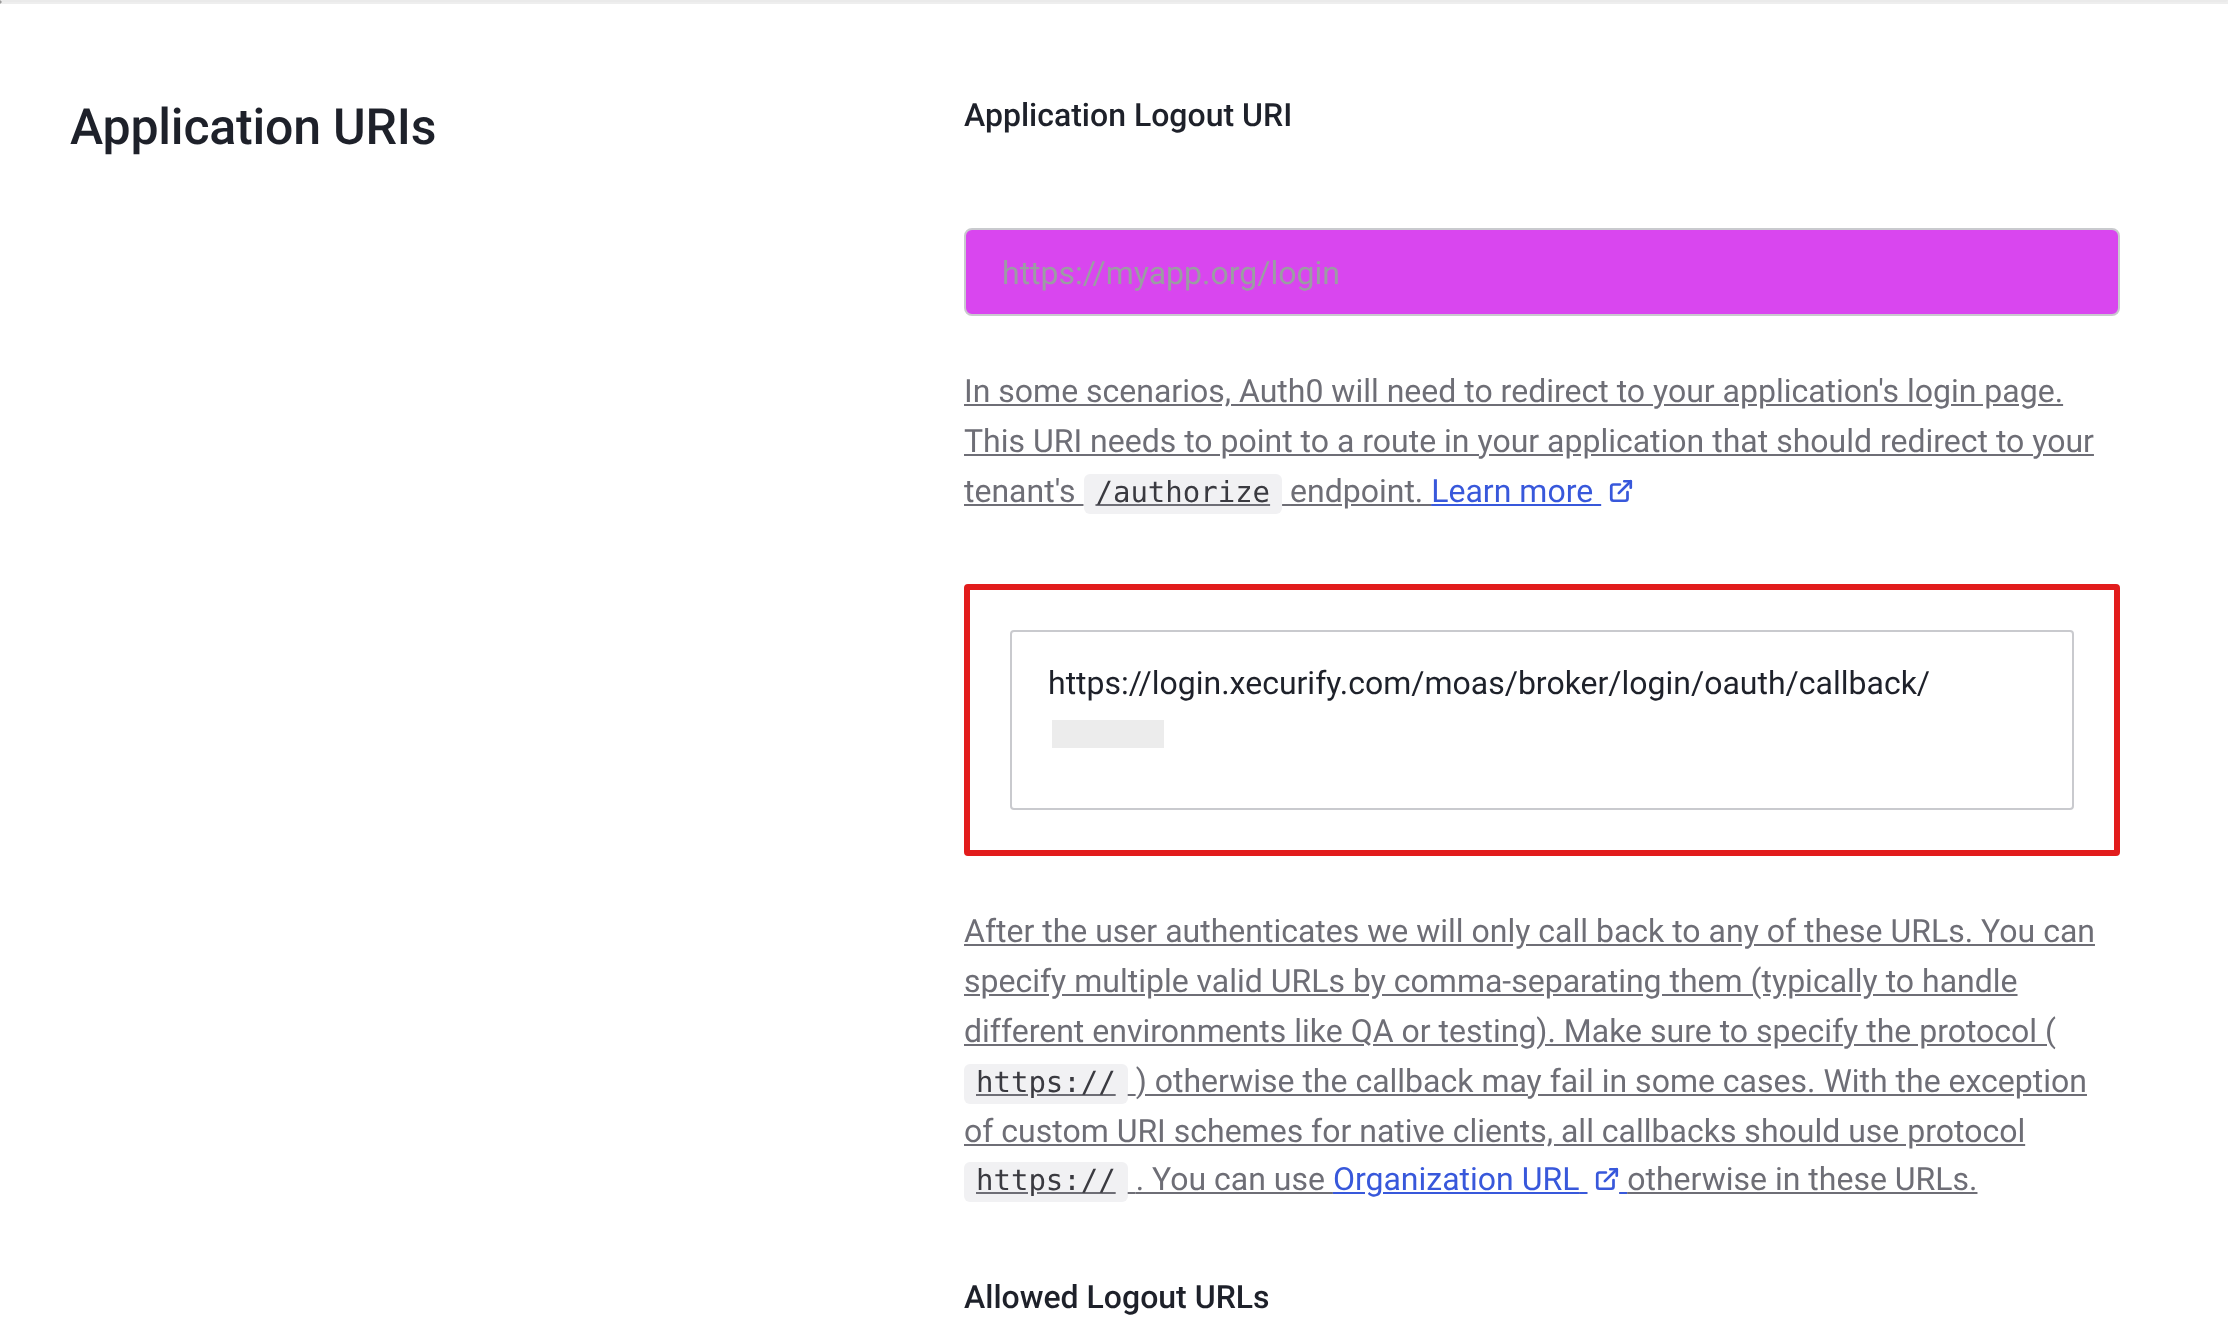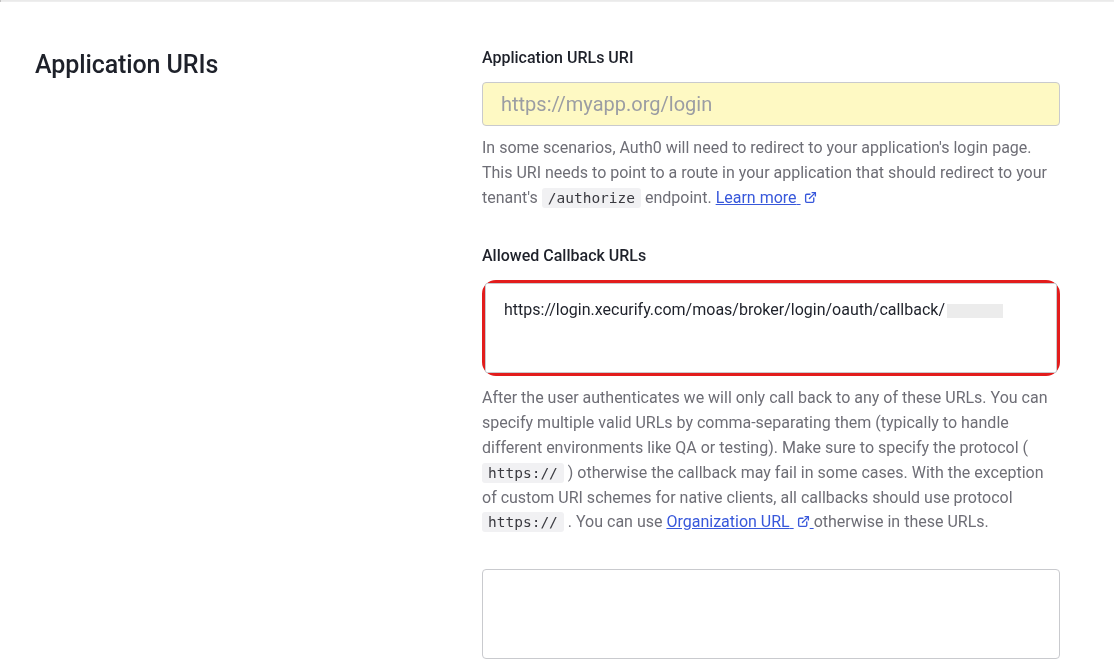--- a/index.html
+++ b/index.html
@@ -43,49 +43,51 @@
       font-weight: 500;
       color: #1e212a;
       margin-bottom: 12px;
     }
     .text-input {
       width: 100%;
       height: 44px;
       padding: 0 18px;
       border: 1px solid #c9cace;
       border-radius: 4px;
-      font-size: 20px;
+      font-size: 16px;
       font-family: inherit;
       color: #1e212a;
-      background: #fef9c3;
+      background: #d946ef;
+      margin-top: 32px;
     }
     .text-input::placeholder { color: #9b9da3; }
     .textarea-input {
       width: 100%;
       height: 90px;
       padding: 14px 18px;
       border: 1px solid #c9cace;
       border-radius: 4px;
       font-size: 16px;
       font-family: inherit;
       color: #1e212a;
       background: #fff;
       resize: none;
     }
     .highlight-wrap {
       border: 3px solid #e21c1c;
-      border-radius: 14px;
-      padding: 0;
+      border-radius: 2px;
+      padding: 20px;
     }
     .highlight-wrap .textarea-input { border-radius: 2px; }
     .help-text {
-      margin-top: 10px;
+      margin-top: 26px;
       font-size: 16px;
       color: #6e6e76;
       line-height: 1.55;
+      text-decoration: underline;
     }
     .help-text code {
       background: #f1f1f3;
       padding: 2px 6px;
       border-radius: 3px;
       font-family: ui-monospace, SFMono-Regular, Menlo, Consolas, monospace;
       font-size: 14.5px;
       color: #3a3a40;
     }
     .link {
@@ -113,41 +115,40 @@
 
 <hr class="top-rule">
 
 <div class="container">
   <div class="left-col">
     <h2 class="section-title">Application URIs</h2>
   </div>
   <div class="right-col">
 
     <div class="field-group">
-      <label class="field-label">Application URLs URI</label>
+      <label class="field-label">Application Logout URI</label>
       <input type="text" class="text-input" placeholder="https://myapp.org/login" style="">
       <p class="help-text">
         <span>In some scenarios, Auth0 will need to redirect to your application's login page. This URI needs to point to a route in your application that should redirect to your tenant's </span>
         <code>/authorize</code>
         <span> endpoint. </span>
         <a class="link">
           <span>Learn more</span>
           <span class="ext-icon">
             <svg width="13" height="13" viewBox="0 0 24 24" fill="none" stroke="#3858db" stroke-width="2.5" stroke-linecap="round" stroke-linejoin="round">
               <path d="M18 13v6a2 2 0 0 1-2 2H5a2 2 0 0 1-2-2V8a2 2 0 0 1 2-2h6"></path>
               <polyline points="15 3 21 3 21 9"></polyline>
               <line x1="10" y1="14" x2="21" y2="3"></line>
             </svg>
           </span>
         </a>
       </p>
     </div>
 
     <div class="field-group">
-      <label class="field-label">Allowed Callback URLs</label>
       <div class="highlight-wrap">
         <div class="textarea-input" contenteditable="true" style=""><span>https://login.xecurify.com/moas/broker/login/oauth/callback/</span><span class="redacted"></span></div>
       </div>
       <p class="help-text">
         <span>After the user authenticates we will only call back to any of these URLs. You can specify multiple valid URLs by comma-separating them (typically to handle different environments like QA or testing). Make sure to specify the protocol ( </span>
         <code>https://</code>
         <span> ) otherwise the callback may fail in some cases. With the exception of custom URI schemes for native clients, all callbacks should use protocol </span>
         <code>https://</code>
         <span> . You can use </span>
         <a class="link">
@@ -158,17 +159,18 @@
               <polyline points="15 3 21 3 21 9"></polyline>
               <line x1="10" y1="14" x2="21" y2="3"></line>
             </svg>
           </span>
         </a>
         <span> otherwise in these URLs.</span>
       </p>
     </div>
 
     <div class="field-group">
+      <label class="field-label">Allowed Logout URLs</label>
       <textarea class="textarea-input" style=""></textarea>
     </div>
 
   </div>
 </div>
 
 </body></html>

